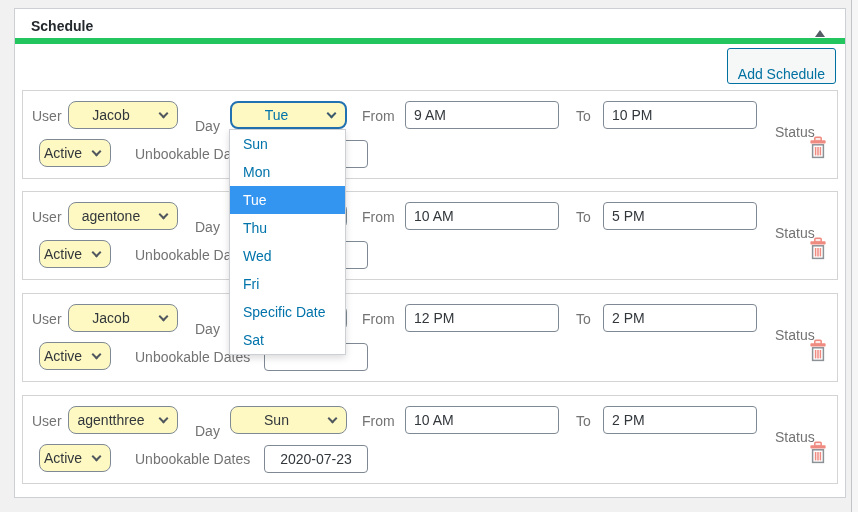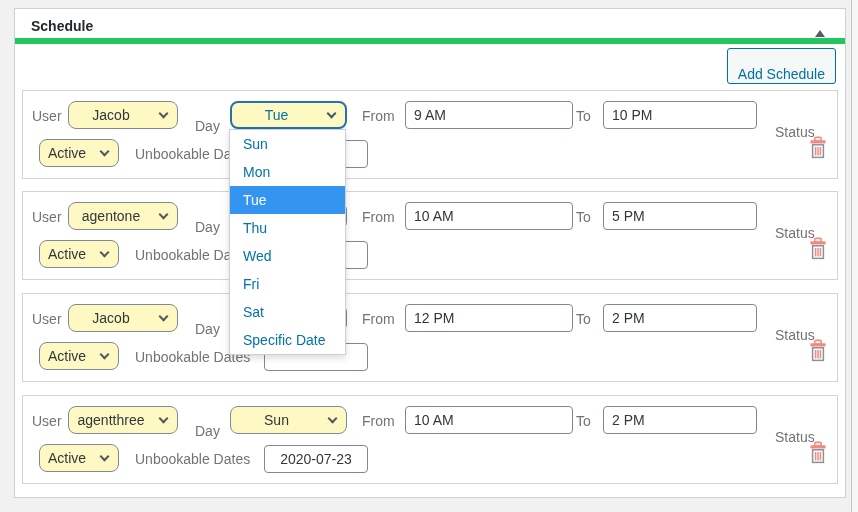--- a/index.html
+++ b/index.html
@@ -44,26 +44,26 @@
     border-radius:4px; font-family:inherit; font-size:14px; color:#32373c;
     padding:0 8px; outline:none; }
   .inp.date { text-align:center; padding:0 4px; }
 
   
   .p-user-lbl   { left:9px;   top:11px; }
   .p-user-sel   { left:45px;  top:10px; width:110px; }
   .p-day-lbl    { left:172px; top:21px; }
   .p-day-sel    { left:207px; top:10px; width:117px; }
   .p-from-lbl   { left:339px; top:11px; }
-  .p-from-inp   { left:382px; top:10px; width:168px; }
+  .p-from-inp   { left:382px; top:10px; width:154px; }
   .p-to-lbl     { left:553px; top:11px; }
   .p-to-inp     { left:580px; top:10px; width:154px; }
   .p-status-lbl { left:752px; top:27px; }
   
-  .p-status-sel { left:16px;  top:48px; width:80px; }
+  .p-status-sel { left:16px;  top:48px; width:72px; }
   .p-unbook-lbl { left:112px; top:49px; }
   .p-date-inp   { left:241px; top:49px; width:104px; }
   .p-trash      { left:783px; top:45px; }
 
   .trash-btn { position:absolute; width:24px; height:26px; background:none;
     border:none; cursor:pointer; }
 
   .day-menu { position:absolute; left:214px; top:120px; width:117px;
     background:#fff; border:1px solid #ccd0d4; box-shadow:0 3px 7px rgba(0,0,0,.14);
     z-index:30; }
@@ -225,19 +225,19 @@
     </button>
   </div>
 
   <div class="day-menu">
     <div class="day-opt">Sun</div>
     <div class="day-opt">Mon</div>
     <div class="day-opt selected">Tue</div>
     <div class="day-opt">Thu</div>
     <div class="day-opt">Wed</div>
     <div class="day-opt">Fri</div>
+    <div class="day-opt">Specific Date</div>
     <div class="day-opt">Sat</div>
-    <div class="day-opt">Specific Date</div>
   </div>
 </div>
 
 <div class="screen-edge"></div>
 <div class="screen-edge-right"></div>
 
 </body></html>

